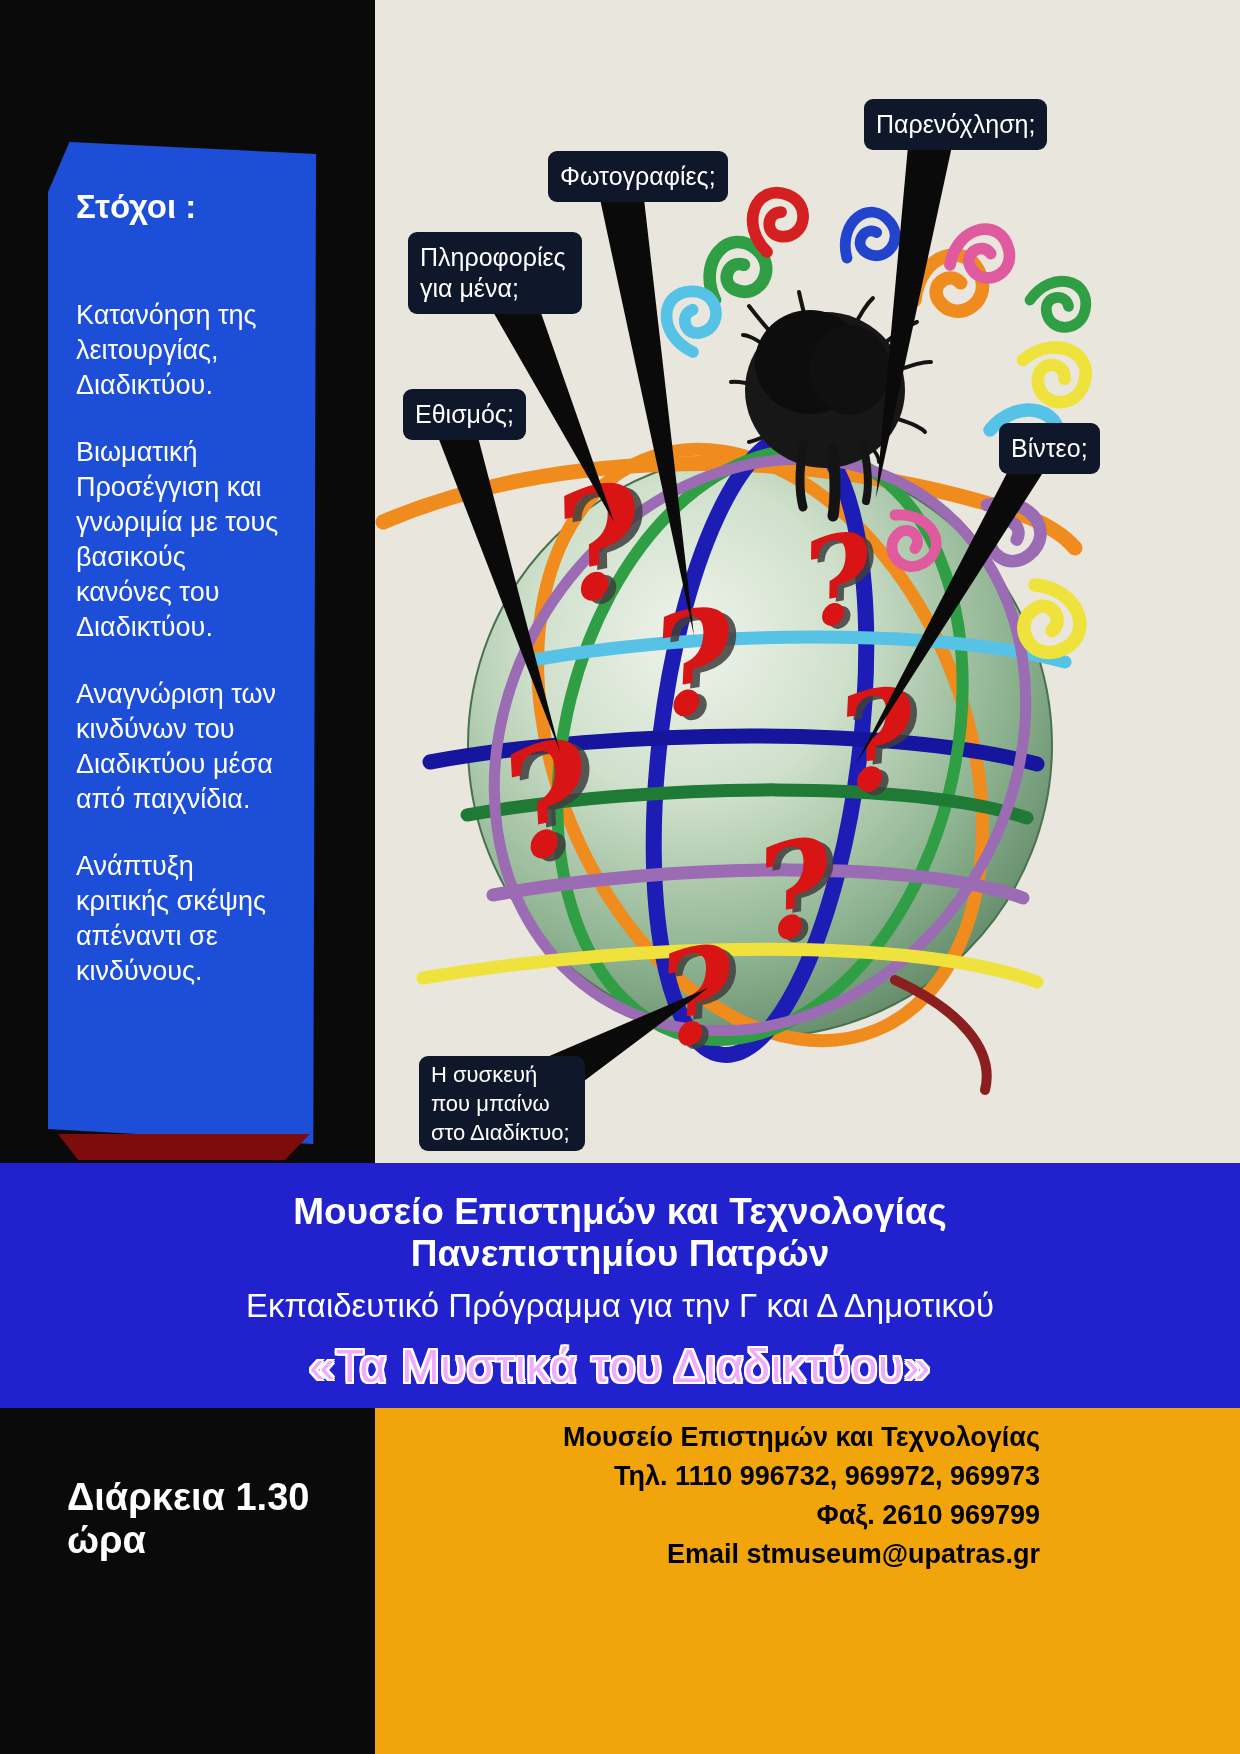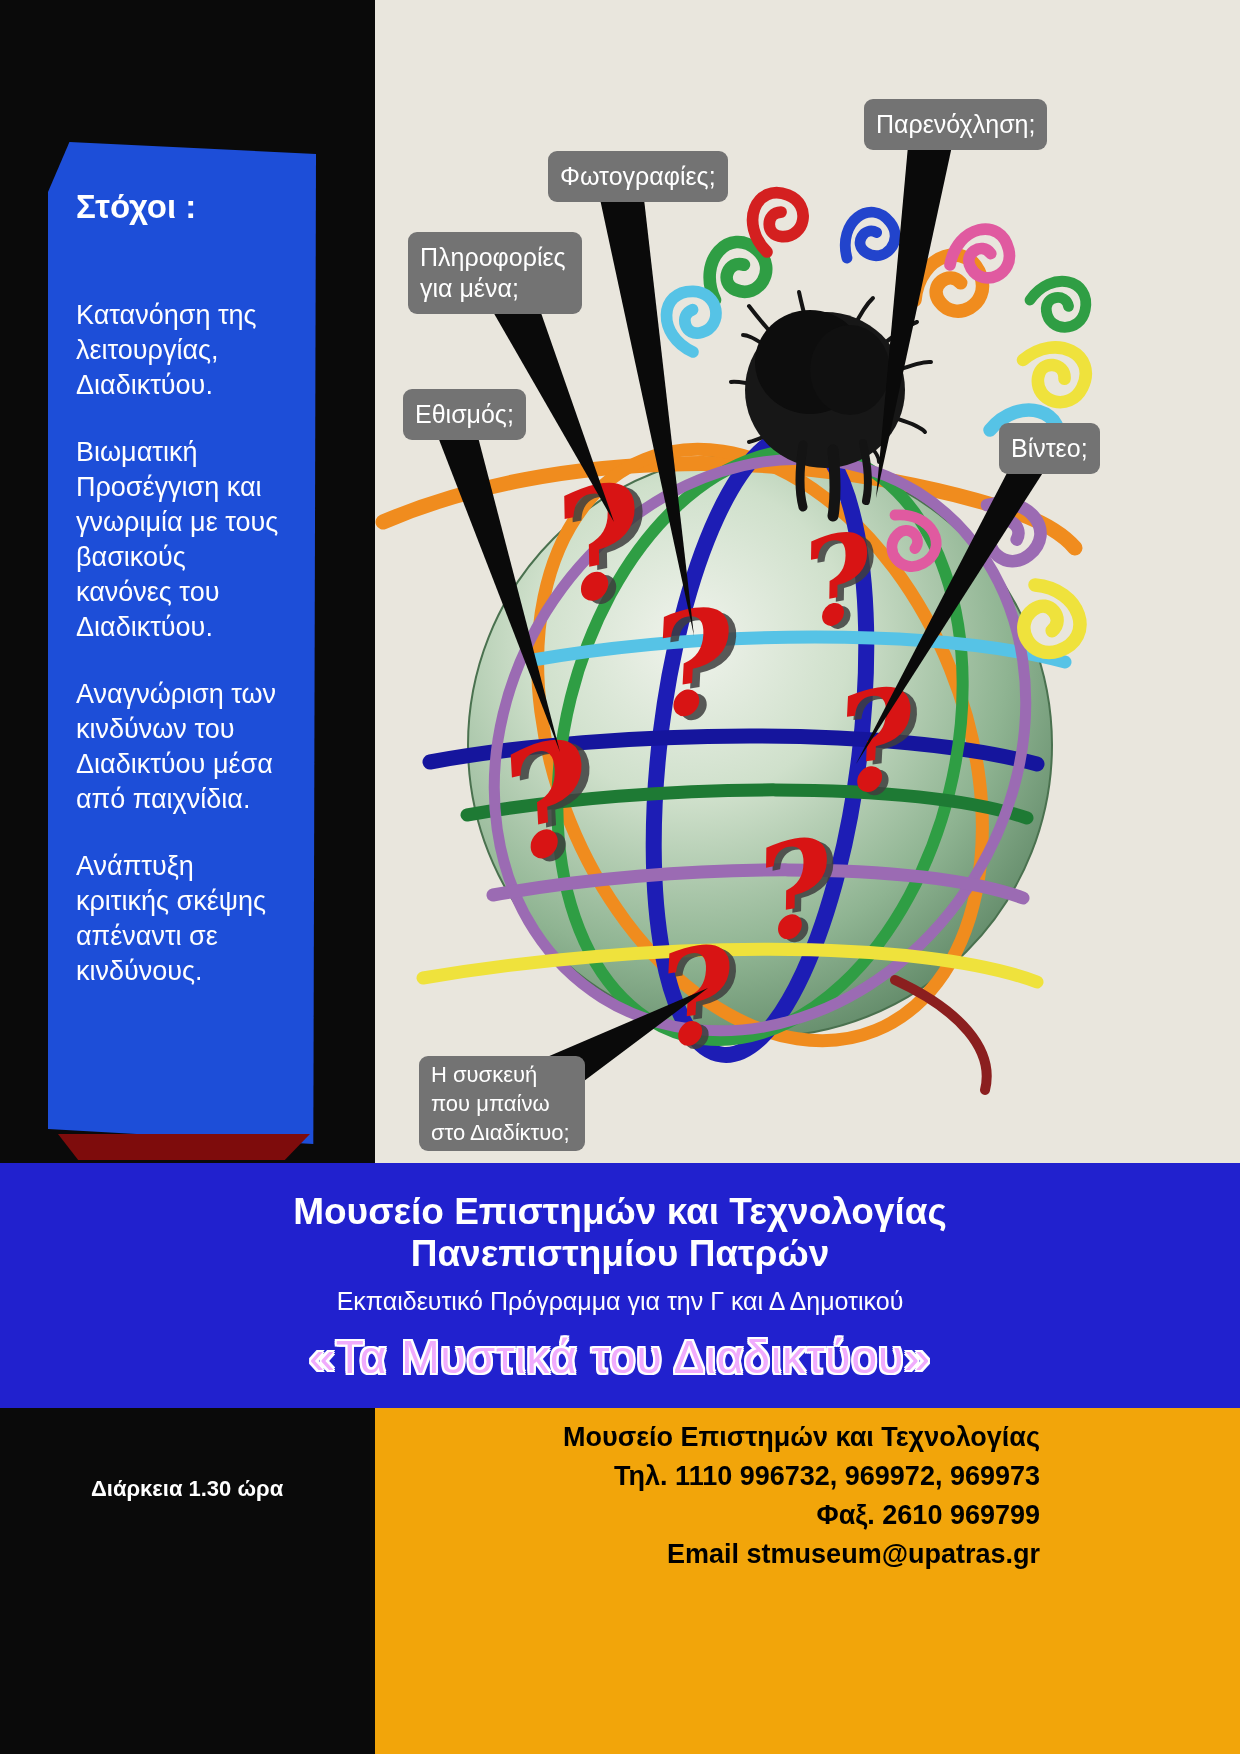--- a/index.html
+++ b/index.html
@@ -24,55 +24,55 @@
     position:absolute; left:58px; top:1134px; width:252px; height:26px;
     background:#7e0c0c;
     clip-path:polygon(0 0, 100% 0, 90% 100%, 8% 100%);
   }
   .goals { position:absolute; left:28px; top:46px; width:212px; color:#fff; }
   .goals h2 { font-size:33px; font-weight:bold; margin:0 0 72px 0; }
   .goal { font-size:27px; line-height:35px; margin-bottom:32px; }
 
   
   .callout {
-    position:absolute; background:#737373; color:#fff;
+    position:absolute; background:#0f172a; color:#fff;
     border-radius:9px; padding:10px 12px;
     font-size:25px; line-height:31px; white-space:nowrap;
   }
   .co-harassment { left:864px; top:99px; }
   .co-photos     { left:548px; top:151px; }
   .co-personal   { left:408px; top:232px; width:150px; white-space:normal; }
   .co-addiction  { left:403px; top:389px; }
   .co-video      { left:999px; top:423px; }
   .co-device     { left:419px; top:1056px; width:142px; white-space:normal;
                    font-size:22px; line-height:29px; padding:4px 12px; }
   .tails-svg { position:absolute; left:0; top:0; pointer-events:none; }
 
   
   .blue-band {
     position:absolute; left:0; top:1163px; width:1240px; height:245px;
     background:#2121ce; color:#fff; text-align:center;
   }
   .bb-line1 { font-size:37px; font-weight:bold; padding-top:28px; }
   .bb-line2 { font-size:37px; font-weight:bold; }
-  .bb-sub   { font-size:25px; margin-top:12px; }
+  .bb-sub   { font-size:33px; margin-top:12px; }
   .bb-title {
     font-size:46px; font-weight:normal; color:#f0abfc; margin-top:14px;
     letter-spacing:1px;
     text-shadow:-2px -2px 0 #fff, 2px -2px 0 #fff, -2px 2px 0 #fff,
                  2px 2px 0 #fff, 0 -2px 0 #fff, 0 2px 0 #fff,
                  -2px 0 0 #fff, 2px 0 0 #fff;
   }
 
   
   .bottom-left {
     position:absolute; left:0; top:1408px; width:375px; height:346px;
     background:#0a0a0a; color:#fff;
   }
-  .duration { position:absolute; left:91px; top:68px; font-size:22px; font-weight:bold; }
+  .duration { position:absolute; left:67px; top:68px; font-size:38px; font-weight:bold; }
   .bottom-right {
     position:absolute; left:375px; top:1408px; width:865px; height:346px;
     background:#f2a50a; color:#000; text-align:right;
     padding:10px 200px 0 0; box-sizing:border-box; font-weight:bold;
   }
   .contact-line { font-size:27px; line-height:39px; }
 
   
   .qmark, .qshadow {
     font-family:"DejaVu Serif", serif; font-weight:bold; font-style:italic;

